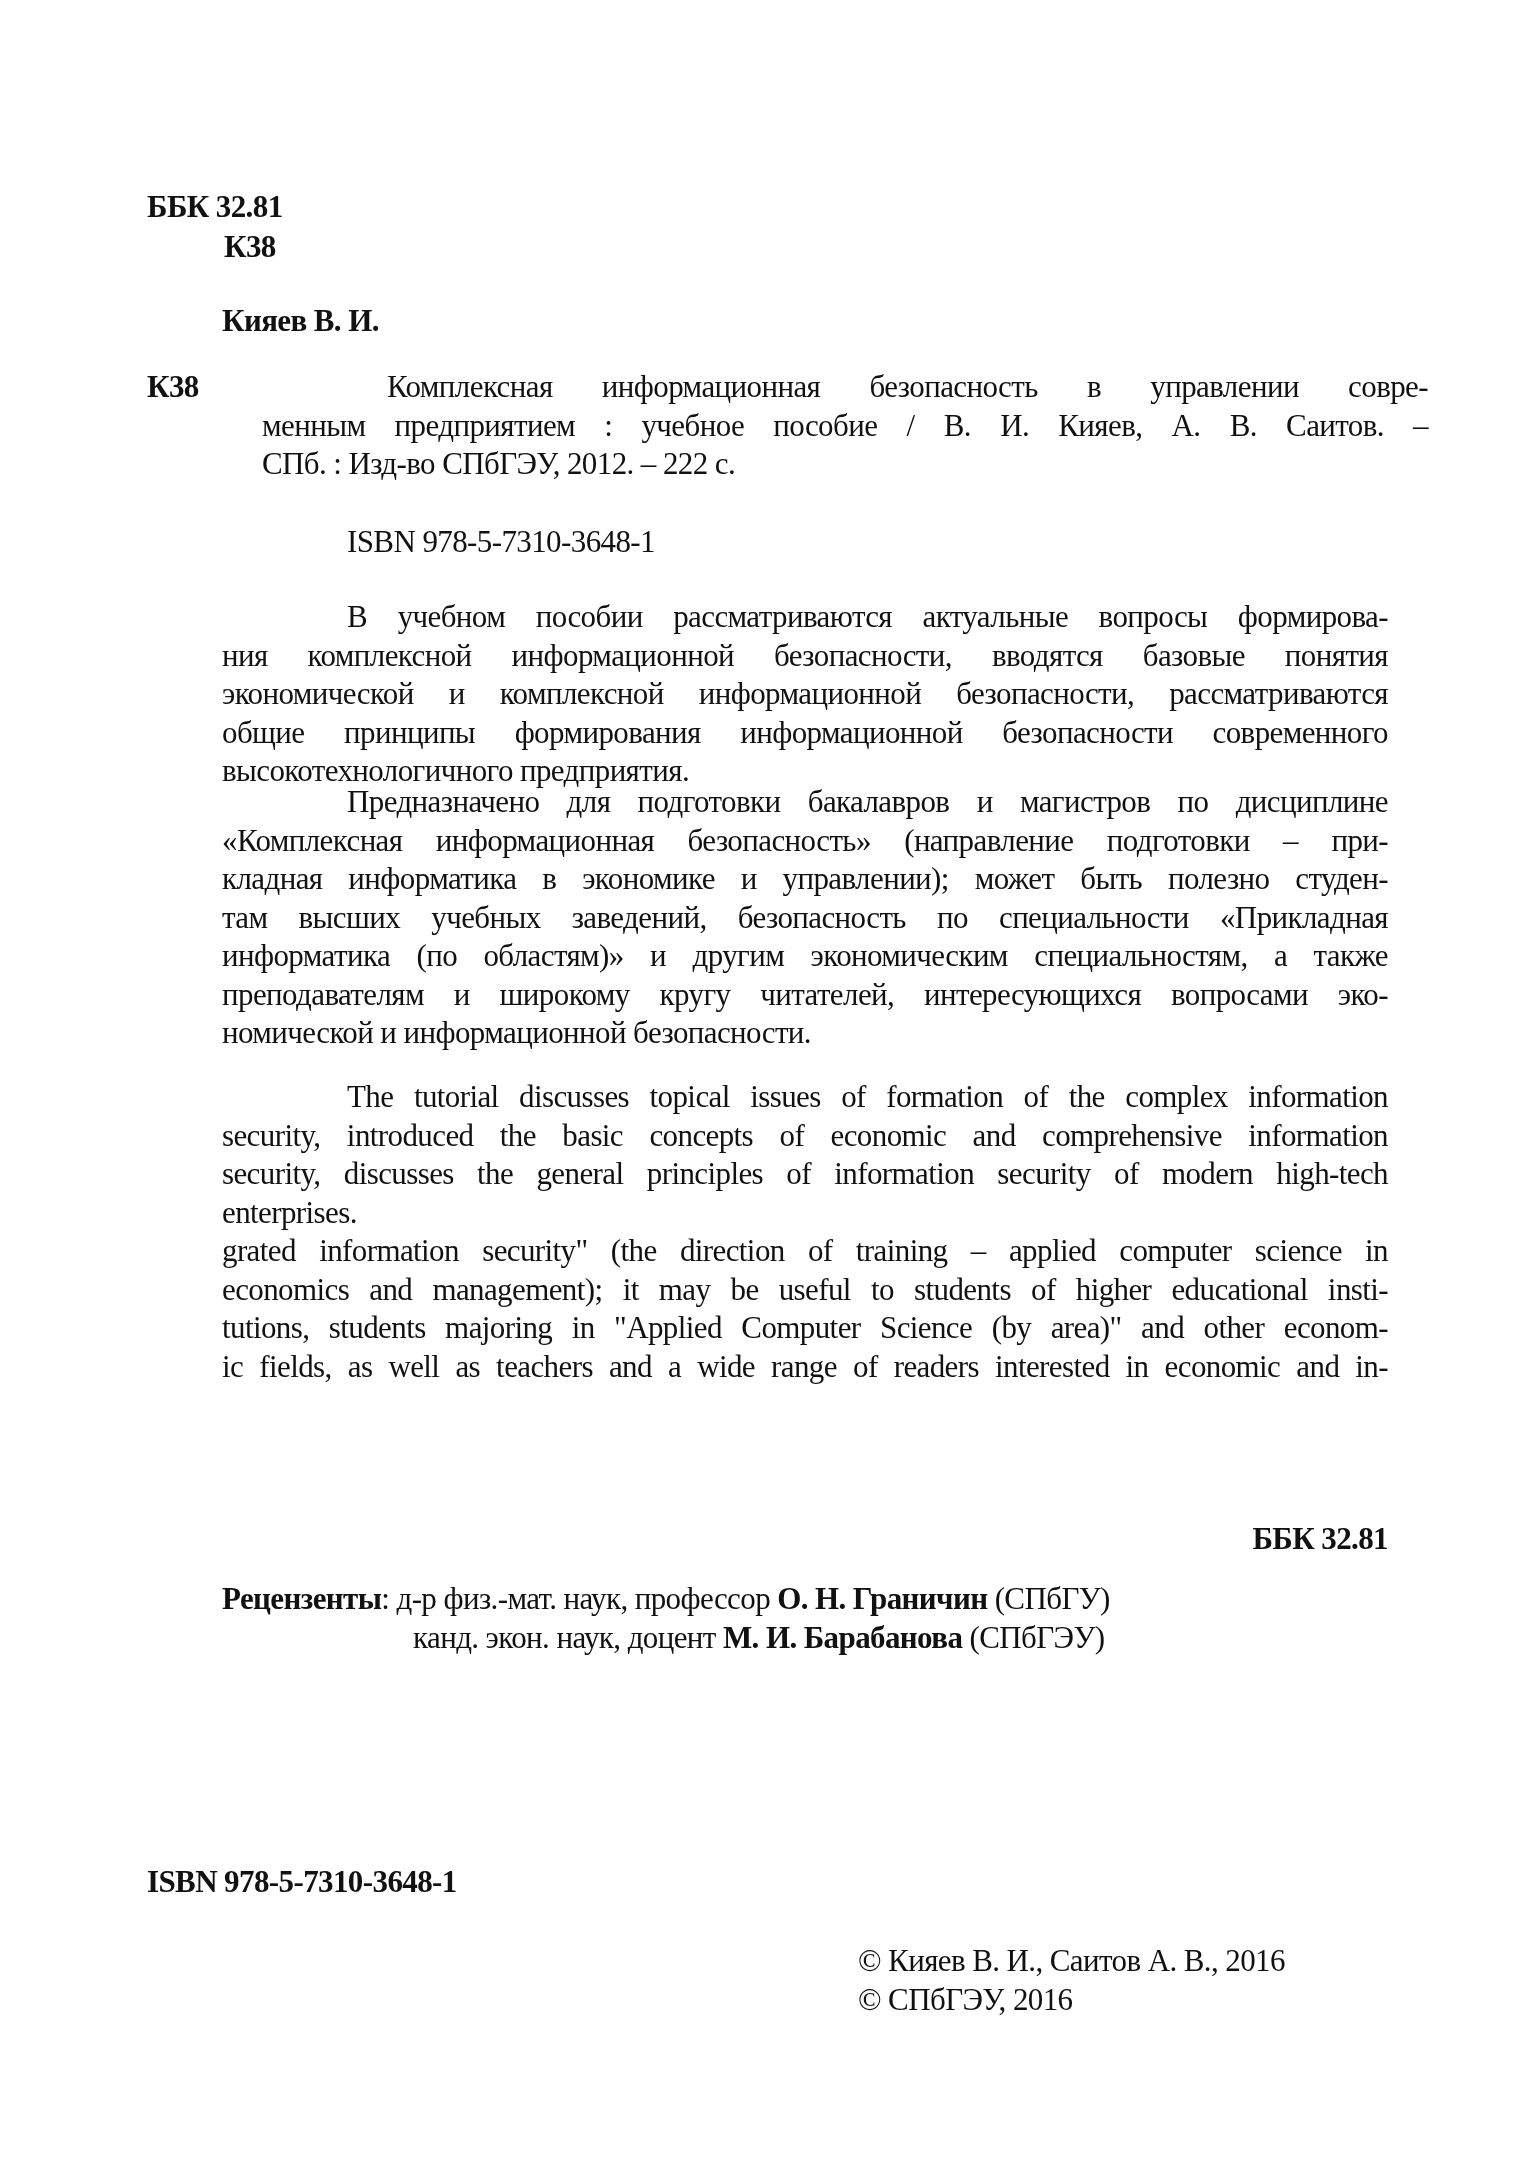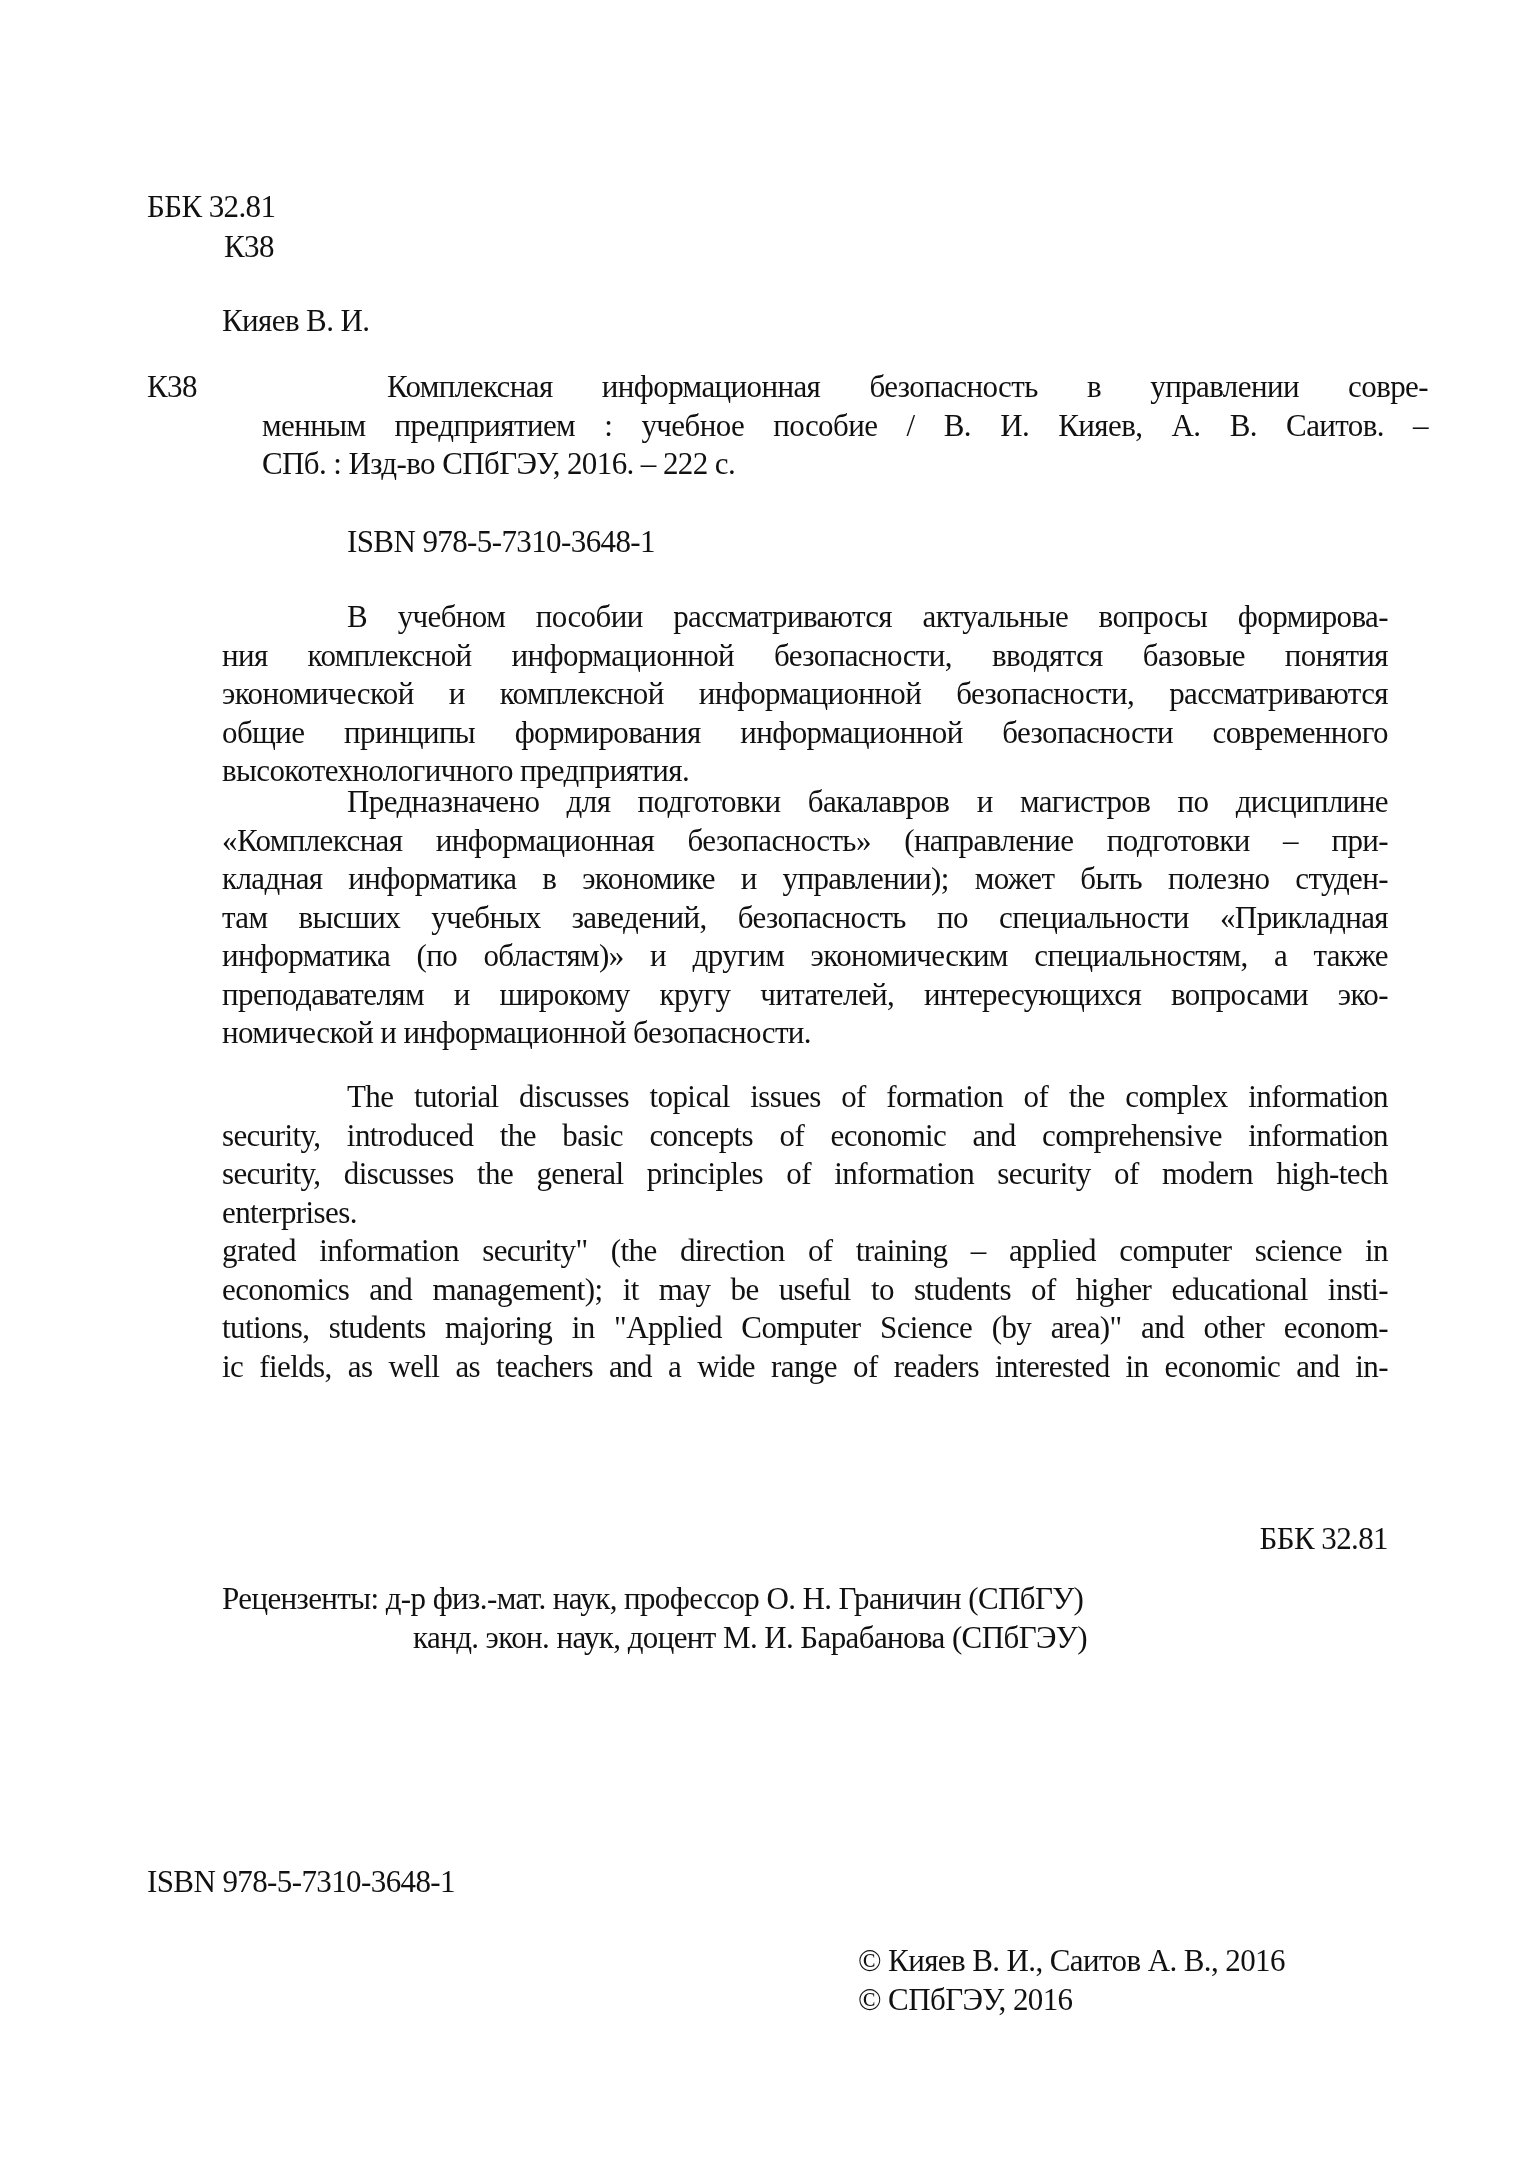--- a/index.html
+++ b/index.html
@@ -3,36 +3,36 @@
 <meta charset="utf-8">
 <style>
   html, body { margin: 0; padding: 0; background: #ffffff; }
   body {
     width: 1526px; height: 2160px; position: relative; overflow: hidden;
     font-family: "Liberation Serif", "DejaVu Serif", serif;
     color: #111111;
   }
   .abs { position: absolute; }
   .txt { font-size: 31px; line-height: 38.5px; letter-spacing: -0.6px; }
-  .bold { font-weight: normal; }
+  .bold { font-weight: bold; }
   .lines span { display: block; text-align: justify; text-align-last: justify; }
   .lines span.last { text-align-last: left; }
 </style>
 </head>
 <body>
 
 <div class="abs txt bold" style="left:147px; top:188px;">ББК 32.81</div>
 <div class="abs txt bold" style="left:224px; top:228px;">К38</div>
 <div class="abs txt bold" style="left:222px; top:302px;">Кияев В. И.</div>
 
 <div class="abs txt bold" style="left:147px; top:368px;">К38</div>
 <div class="abs txt lines" style="left:222px; top:368px; width:1166px;margin-left:40px;">
   <span style="padding-left:125px;">Комплексная информационная безопасность в управлении совре-</span>
   <span>менным предприятием : учебное пособие / В. И. Кияев, А. В. Саитов. –</span>
-  <span class="last">СПб. : Изд-во СПбГЭУ, 2016. – 222 с.</span>
+  <span class="last">СПб. : Изд-во СПбГЭУ, 2012. – 222 с.</span>
 </div>
 <div class="abs txt" style="left:347px; top:523px;">ISBN 978-5-7310-3648-1</div>
 
 <div class="abs txt lines" style="left:222px; top:598px; width:1166px;">
   <span style="padding-left:125px;">В учебном пособии рассматриваются актуальные вопросы формирова-</span>
   <span>ния комплексной информационной безопасности, вводятся базовые понятия</span>
   <span>экономической и комплексной информационной безопасности, рассматриваются</span>
   <span>общие принципы формирования информационной безопасности современного</span>
   <span class="last">высокотехнологичного предприятия.</span>
 </div>

